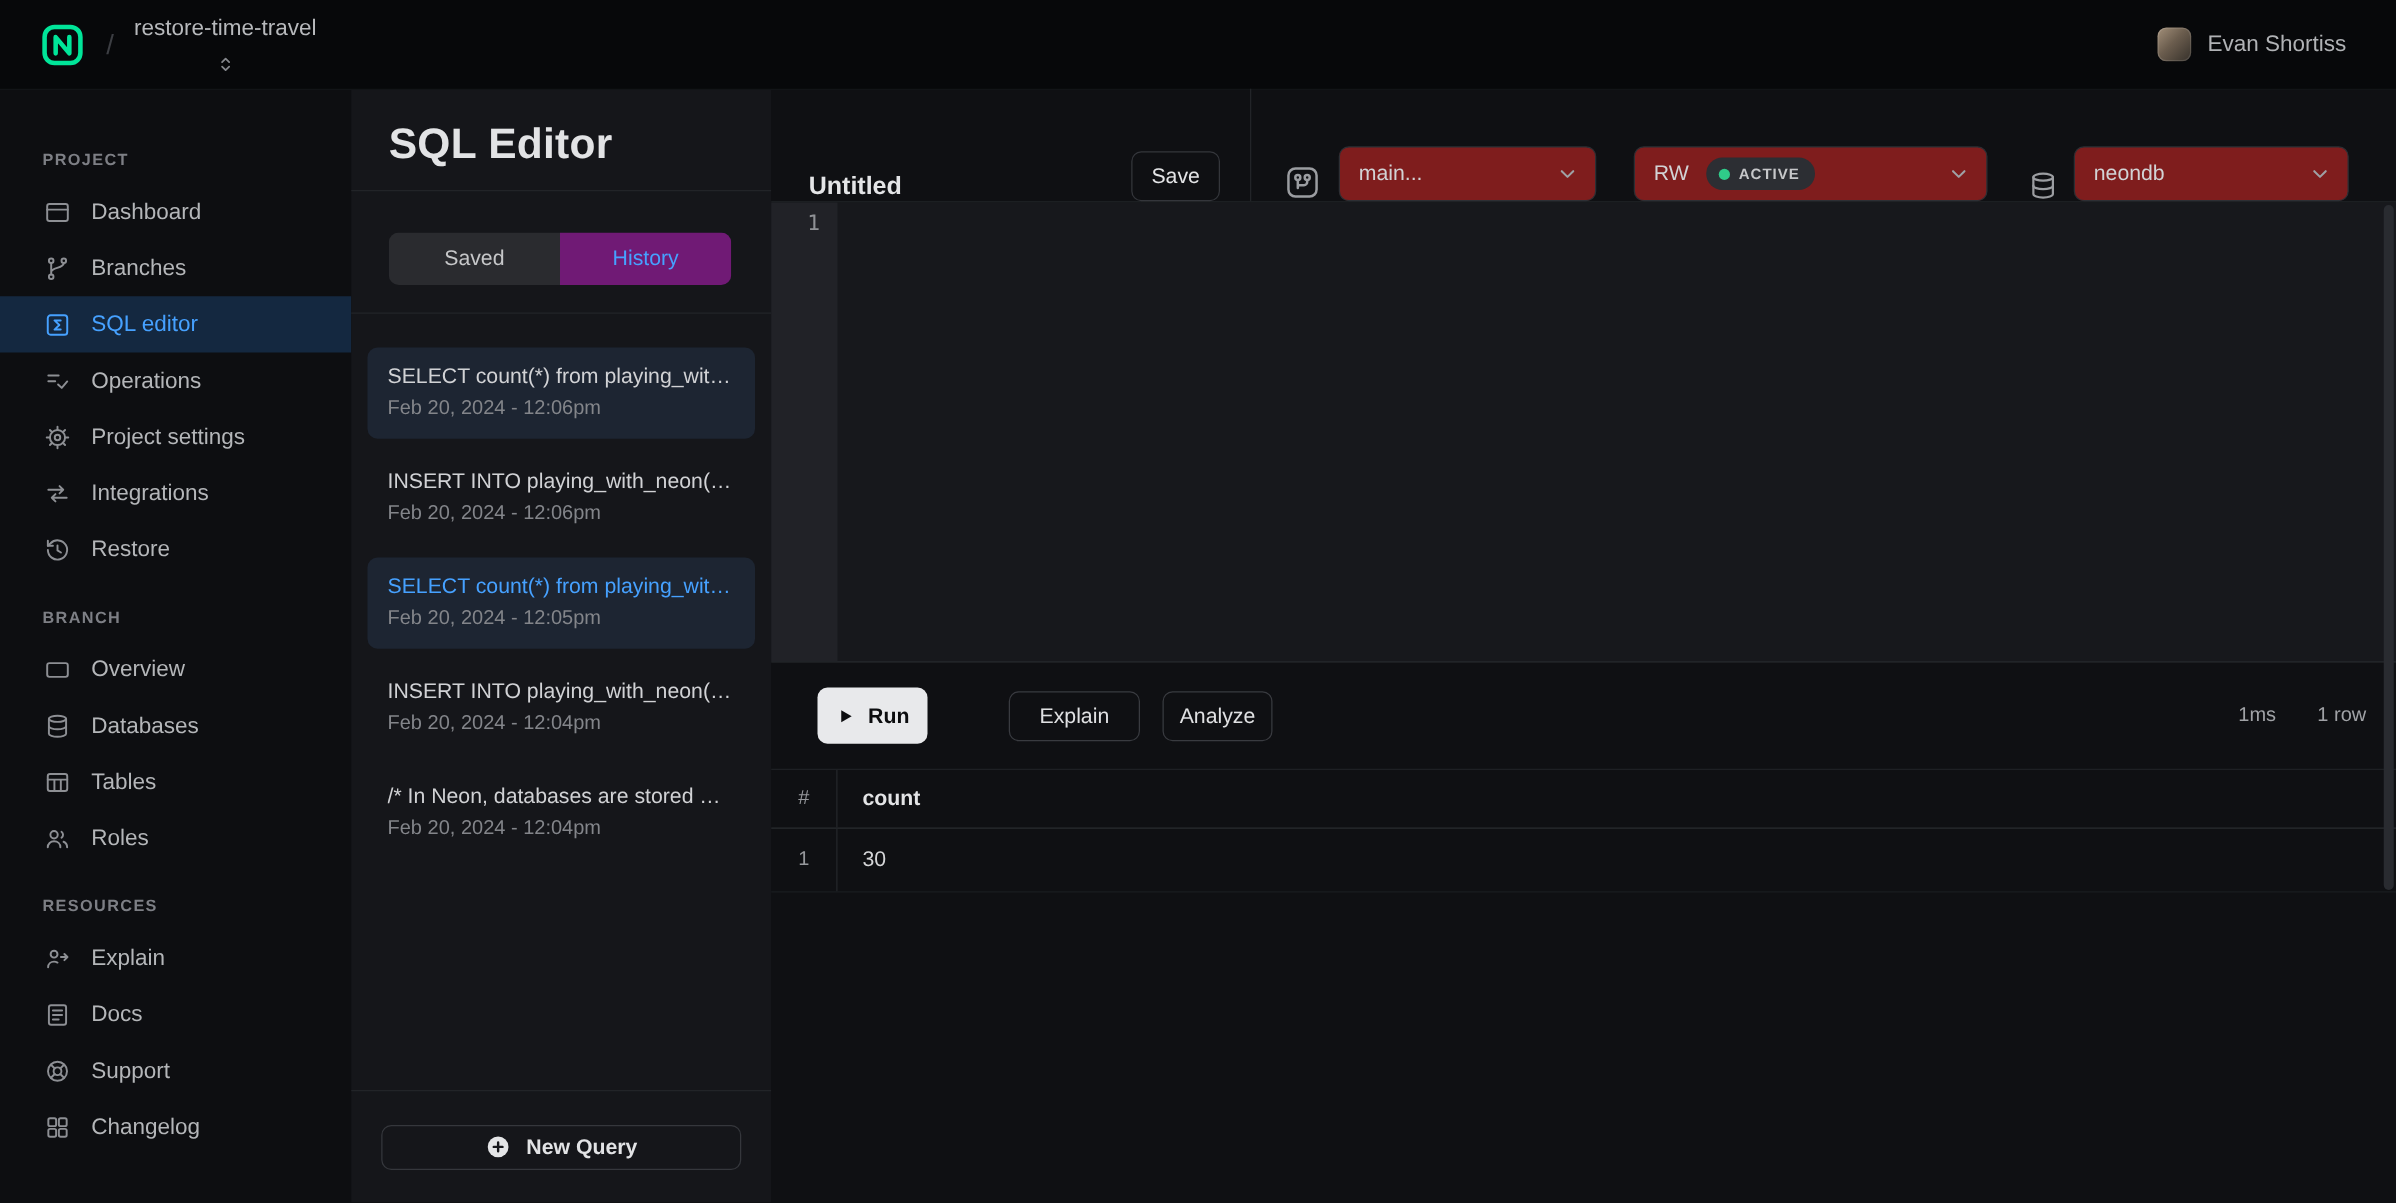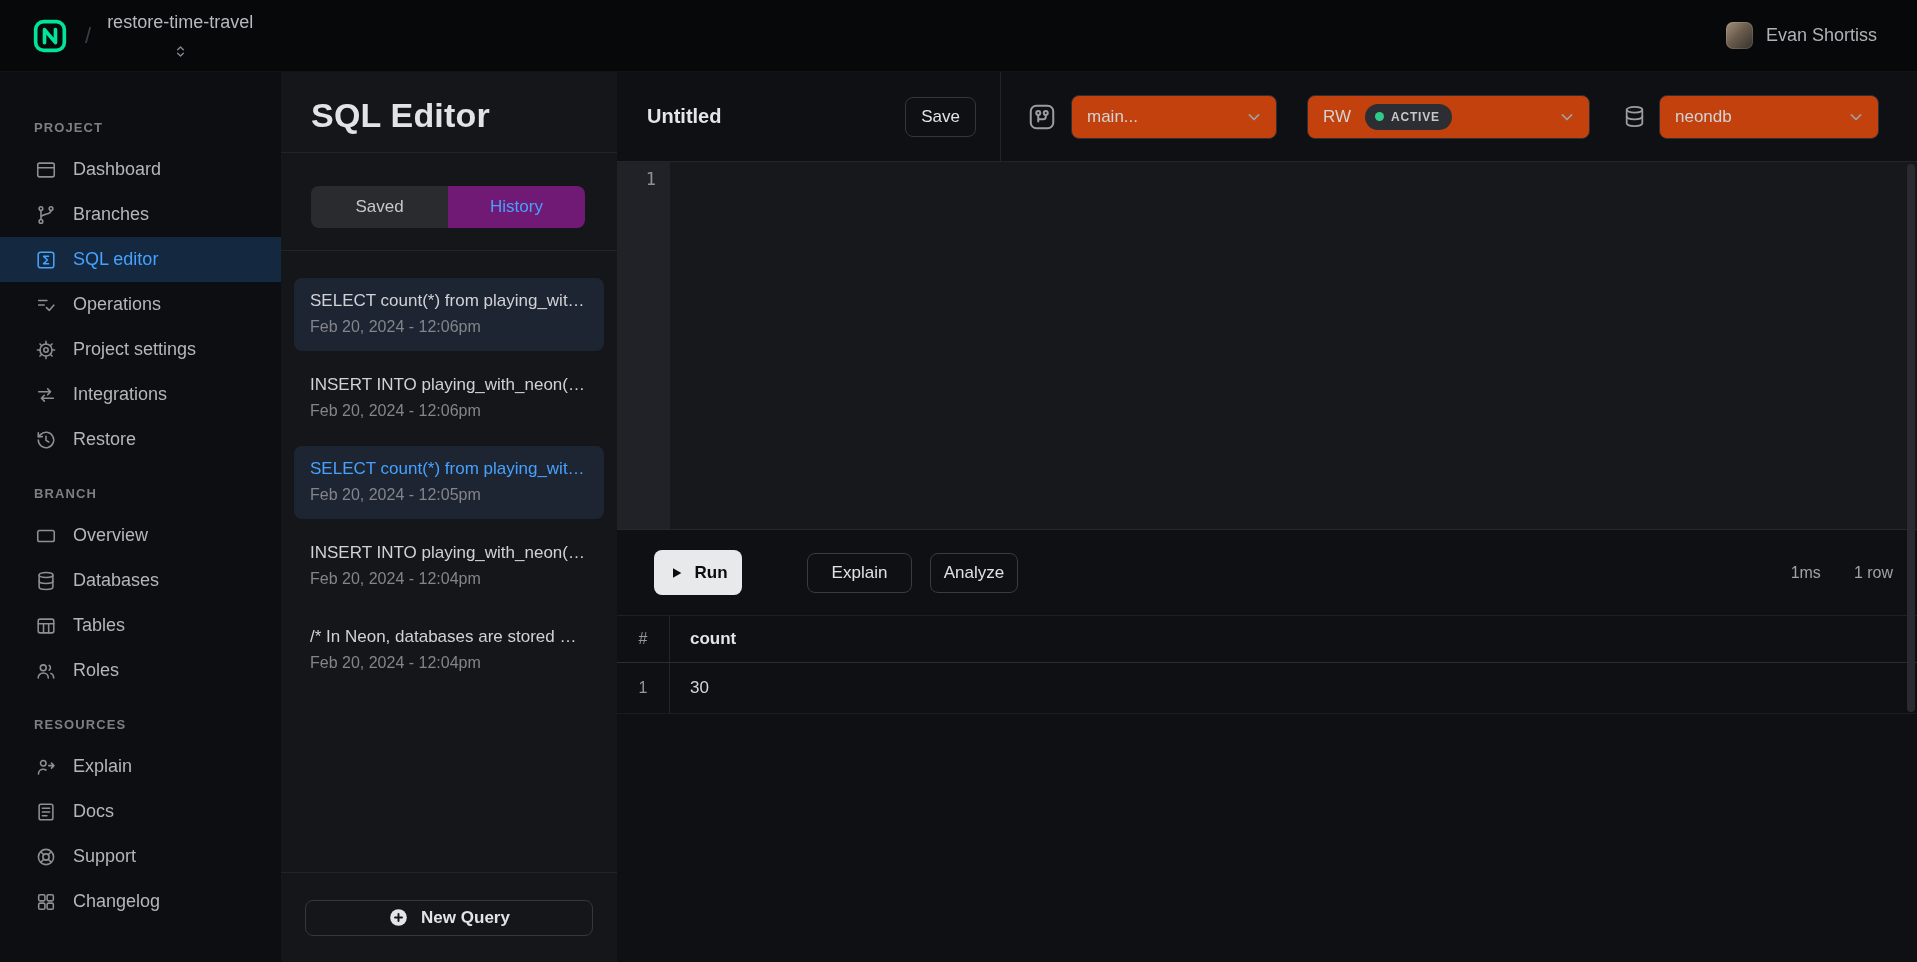--- a/index.html
+++ b/index.html
@@ -68,28 +68,28 @@
   .qpanel-footer { border-top:1px solid #222428; height:90px; display:flex; align-items:center; justify-content:center; }
   .new-query {
     width:288px; height:36px; border:1px solid #35373c; border-radius:8px;
     display:flex; align-items:center; justify-content:center; gap:12px;
     color:#e2e3e5; font-size:17px; font-weight:600;
   }
 
   
   .main { flex:1; display:flex; flex-direction:column; background:#0f1013; position:relative; }
   .main-header { height:90px; flex:none; border-bottom:1px solid #222428;
-                 display:flex; align-items:center; padding:0 38px 0 30px; }
+                 display:flex; align-items:flex-end; padding:0 38px 0 30px; }
   .untitled { font-size:20px; font-weight:600; color:#e4e5e7; }
   .spacer { flex:1; }
   .save-btn { width:71px; height:40px; border:1px solid #34363b; border-radius:8px;
               display:flex; align-items:center; justify-content:center; font-size:17px; color:#e3e4e6; }
   .vdiv { width:1px; height:90px; background:#222428; margin:0 26px 0 24px; flex:none; }
   .widget-icon { display:flex; color:#9b9da1; margin-right:14px; flex:none; }
-  .dd { height:44px; background:#c2410c; border:1px solid #2d2f34; border-radius:8px;
+  .dd { height:44px; background:#7f1d1d; border:1px solid #2d2f34; border-radius:8px;
         display:flex; align-items:center; padding:0 12px 0 15px; gap:10px;
         font-size:17px; color:#d2d3d5; flex:none; }
   .dd .chev { margin-left:auto; display:flex; color:#9fa1a5; }
   .dd-branch { width:206px; }
   .dd-compute { width:283px; margin-left:30px; gap:14px; }
   .dd-db { width:220px; }
   .db-widget { margin-left:32px; margin-right:12px; }
   .badge { background:#2c2e33; border-radius:20px; height:26px; display:flex; align-items:center;
            gap:7px; padding:0 12px 0 10px; }
   .badge .dot { width:9px; height:9px; border-radius:50%; background:var(--status-green,#2fcb89); }

